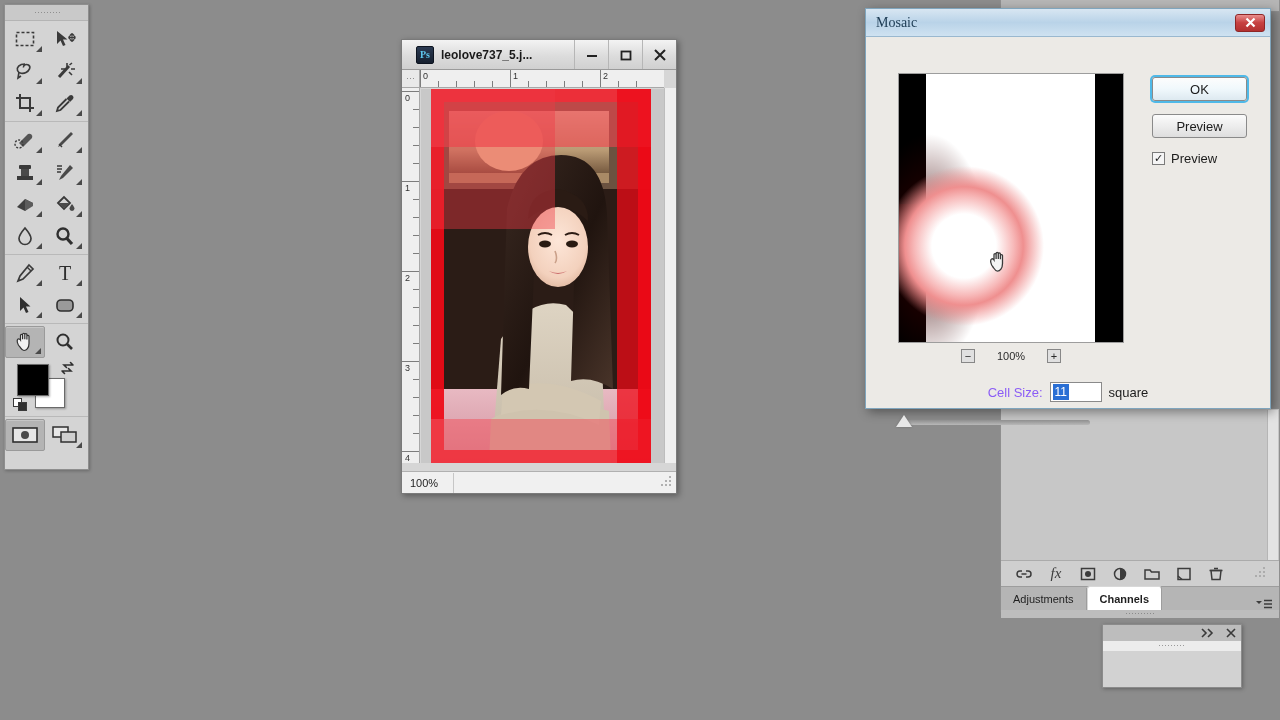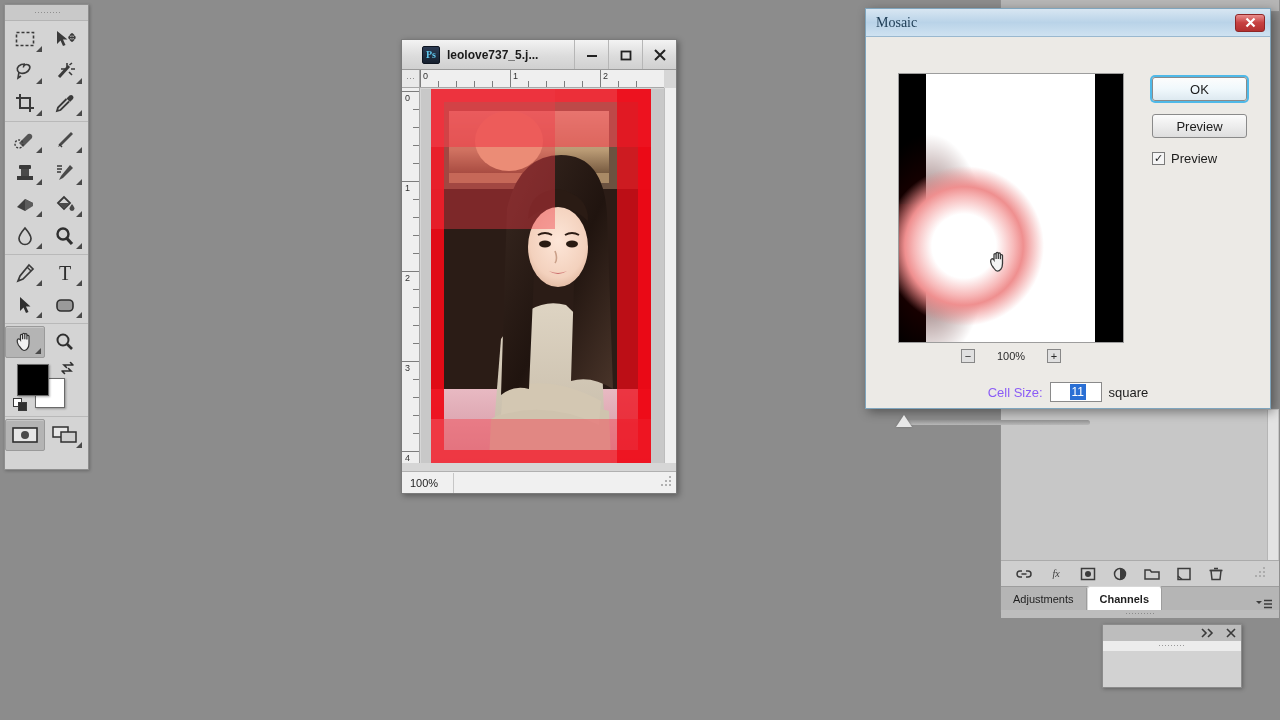--- a/index.html
+++ b/index.html
@@ -74,21 +74,21 @@
     position: absolute; left: 401px; top: 39px;
     width: 276px; height: 455px;
     background: #d6d6d6;
     border: 1px solid #7a7a7a;
     box-shadow: 2px 2px 6px rgba(0,0,0,.35);
   }
   #doc-title {
     height: 30px;
     background: linear-gradient(to bottom,#f3f3f3,#dcdcdc 55%,#d0d0d0);
     border-bottom: 1px solid #9a9a9a;
-    display: flex; align-items: center; padding-left: 20px;
+    display: flex; align-items: center; padding-left: 14px;
   }
   #ps-icon {
     width: 18px; height: 18px; flex: none;
     background: linear-gradient(to bottom,#2b3a52,#16202f);
     border: 1px solid #0d1420; border-radius: 2px;
     color: #5fc8ee; font-size: 10px; font-weight: bold;
     display: flex; align-items: center; justify-content: center;
     font-family: "Liberation Serif", serif;
   }
   #doc-name {
@@ -270,21 +270,21 @@
   }
   #zoom-level { font-size: 11px; color: #2b2b2b; }
   #cell-row {
     position: absolute; left: 0; top: 345px; width: 100%;
     display: flex; align-items: center; justify-content: center; gap: 7px;
   }
   #cell-label { font-size: 13px; color: #8b5cf6; }
   #cell-input {
     width: 52px; height: 20px;
     background: #fff; border: 1px solid #8a8a8a;
-    display: flex; align-items: center; padding-left: 19px;
+    display: flex; align-items: center; padding-left: 2px;
   }
   #cell-value {
     background: #2a6fd4; color: #fff; font-size: 12px;
     padding: 1px 2px;
   }
   #cell-unit { font-size: 13px; color: #1c1c1c; }
   #slider-row { position: absolute; left: 26px; top: 378px; width: 200px; height: 14px; }
   #slider-track {
     position: absolute; left: 10px; top: 5px; width: 188px; height: 5px;
     background: linear-gradient(to bottom,#8f8f8f,#b8b8b8);
@@ -690,21 +690,21 @@
   <div id="layers-body">
     <div id="layers-scroll"></div>
   </div>
   <div id="layers-icons">
     <div class="licon">
       <svg width="18" height="14" viewBox="0 0 18 14">
           <path d="M7 4 H5 a3 3 0 0 0 0 6 h2 M11 4 h2 a3 3 0 0 1 0 6 h-2 M6.5 7 h5" fill="none" stroke="#3c3c3c" stroke-width="1.5"></path>
         </svg>
     </div>
     <div class="licon">
-      <span style="font-family:'Liberation Serif',serif;font-style:italic;font-size:10px;color:#3c3c3c;">fx</span>
+      <span style="font-family:'Liberation Serif',serif;font-style:italic;font-size:15px;color:#3c3c3c;">fx</span>
     </div>
     <div class="licon">
       <svg width="18" height="14" viewBox="0 0 18 14">
           <rect x="2.5" y="1.5" width="13" height="11" fill="none" stroke="#3c3c3c" stroke-width="1.5"></rect>
           <circle cx="9" cy="7" r="3" fill="#3c3c3c"></circle>
         </svg>
     </div>
     <div class="licon">
       <svg width="18" height="14" viewBox="0 0 18 14">
           <circle cx="9" cy="7" r="5.5" fill="none" stroke="#3c3c3c" stroke-width="1.5"></circle>

